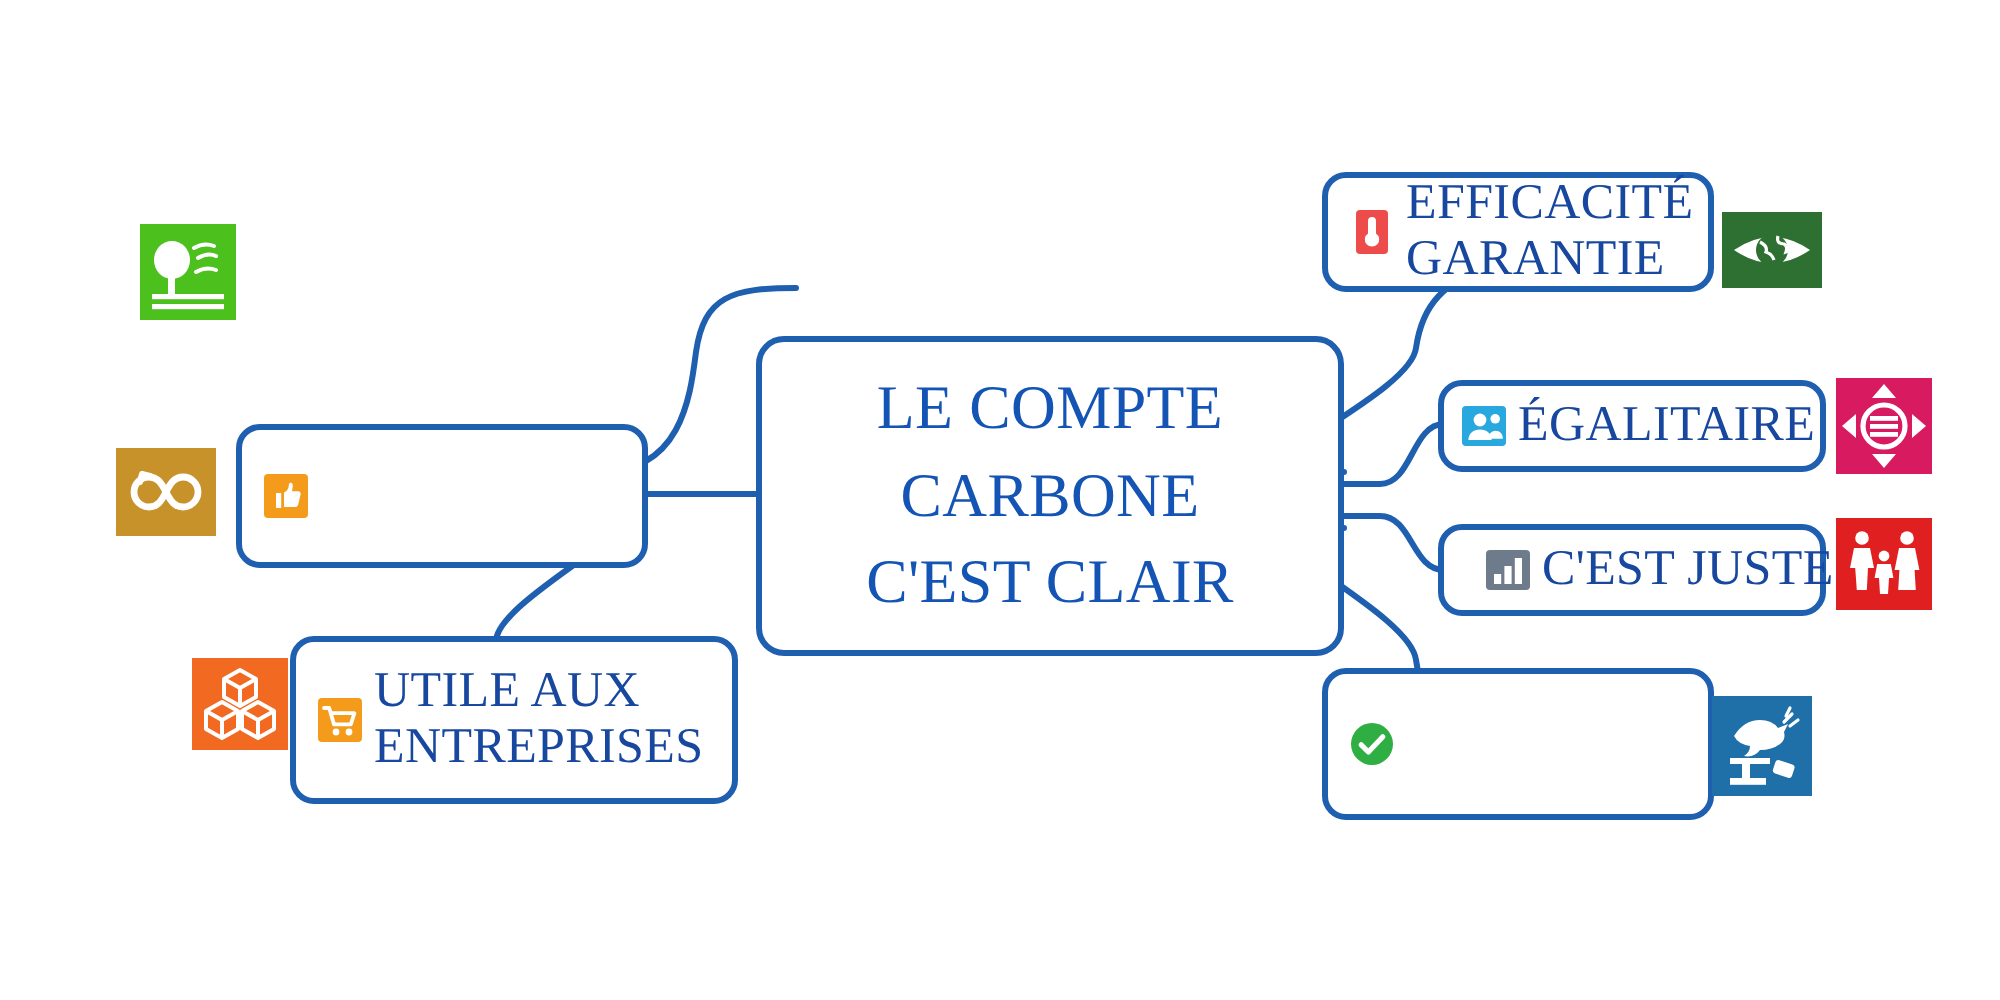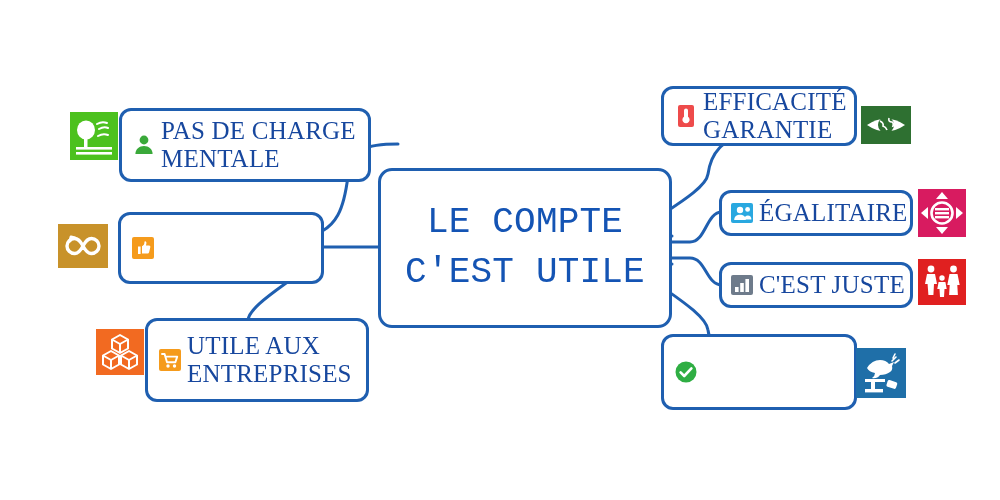--- a/index.html
+++ b/index.html
@@ -29,21 +29,21 @@
     color:#17479e;
     font-weight:400;
     letter-spacing:.2px;
     line-height:1.12;
   }
   .center{
     border-width:3px;border-radius:14px;
     justify-content:center;text-align:center;
   }
   .center .node-label{
-    font-size:36px;color:#1454b4;line-height:1.24;width:100%;text-align:center;font-family:Liberation Mono, monospace;
+    font-size:31px;color:#1454b4;line-height:1.24;width:100%;text-align:center;
   }
   .leaf .node-label{font-size:25px;}
   .leaf.one-line .node-label{font-size:25px;white-space:nowrap;}
 
   
   .inline-icon{flex:0 0 auto;width:24px;height:24px;display:block;}
   .inline-icon svg{display:block;width:24px;height:24px;}
 
   
   .badge{
@@ -65,35 +65,25 @@
       <path d="M672 236 L650 236 C610 236 705 198 708 174 C712 146 726 142 758 122" transform="translate(0,0)"></path>
       <path d="M672 242 L690 242 C706 242 706 212 722 212"></path>
       <path d="M672 258 L690 258 C706 258 706 285 722 285"></path>
       <path d="M672 264 L650 264 C610 264 705 305 708 330 C712 358 726 372 758 372"></path>
     </g>
   </svg>
 
   <div class="node center" style="left:378px;top:168px;width:294px;height:160px;">
     <div class="node-inner" style="flex-direction:column;justify-content:center;">
       <div class="node-label">LE COMPTE</div>
-      <div class="node-label">C'EST UTILE</div>
-    </div>
-  </div>
-
-  <div class="node leaf" style="left:119px;top:108px;width:252px;height:74px;">
-    <div class="node-inner">
-      <span class="inline-icon">
-        <svg viewBox="0 0 24 24">
-            <circle cx="12" cy="7" r="4.4" fill="#3aa93a"></circle>
-            <path d="M3.4 21c0-5 3.9-8 8.6-8s8.6 3 8.6 8z" fill="#3aa93a"></path>
-          </svg>
-      </span>
-      <span class="node-label">PAS DE CHARGE MENTALE</span>
-    </div>
-  </div>
+      <div class="node-label">CARBONE</div>
+      <div class="node-label">C'EST CLAIR</div>
+    </div>
+  </div>
+
   <div class="badge" style="left:70px;top:112px;width:48px;height:48px;">
     <svg width="48" height="48" viewBox="0 0 48 48">
       <rect x="0" y="0" width="48" height="48" fill="#4cc11e"></rect>
       <ellipse cx="16" cy="18" rx="9" ry="9.5" fill="#ffffff"></ellipse>
       <rect x="14" y="24" width="3.5" height="11" fill="#ffffff"></rect>
       <path d="M27 12 q5 -3 10 -1 M29 17 q5 -3 9 -1 M28 24 q5 -3 10 -1" stroke="#ffffff" stroke-width="2" fill="none" stroke-linecap="round"></path>
       <rect x="6" y="35" width="36" height="2.6" fill="#ffffff"></rect>
       <rect x="6" y="40" width="36" height="2.6" fill="#ffffff"></rect>
     </svg>
   </div>
@@ -184,21 +174,21 @@
       <rect x="17" y="19" width="14" height="2.4" fill="#ffffff"></rect>
       <rect x="17" y="23" width="14" height="2.4" fill="#ffffff"></rect>
       <rect x="17" y="27" width="14" height="2.4" fill="#ffffff"></rect>
       <path d="M24 3 l6 7 h-12z" fill="#ffffff"></path>
       <path d="M24 45 l6 -7 h-12z" fill="#ffffff"></path>
       <path d="M3 24 l7 -6 v12z" fill="#ffffff"></path>
       <path d="M45 24 l-7 -6 v12z" fill="#ffffff"></path>
     </svg>
   </div>
 
-  <div class="node leaf one-line" style="left:719px;top:262px;width:194px;height:46px;">
+  <div class="node leaf one-line" style="left:719px;top:262px;width:194px;height:46px;padding-left:12px;">
     <div class="node-inner" style="padding:0 8px;">
       <span class="inline-icon">
         <svg viewBox="0 0 24 24">
             <rect x="1" y="2" width="22" height="20" rx="2" fill="#6e7b8b"></rect>
             <rect x="5" y="14" width="3.6" height="5" fill="#ffffff"></rect>
             <rect x="10.2" y="10" width="3.6" height="9" fill="#ffffff"></rect>
             <rect x="15.4" y="6" width="3.6" height="13" fill="#ffffff"></rect>
           </svg>
       </span>
       <span class="node-label">C'EST JUSTE</span>

